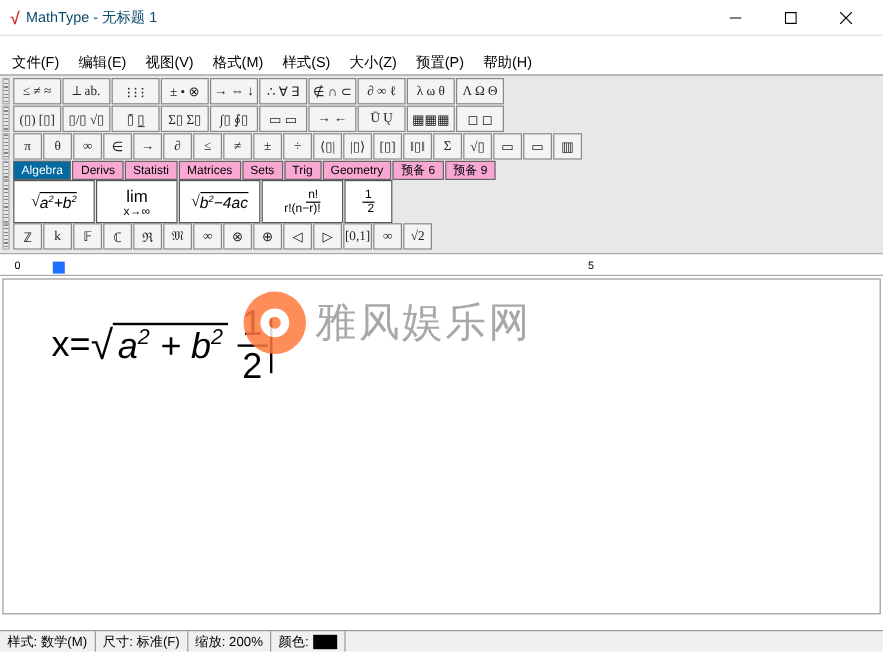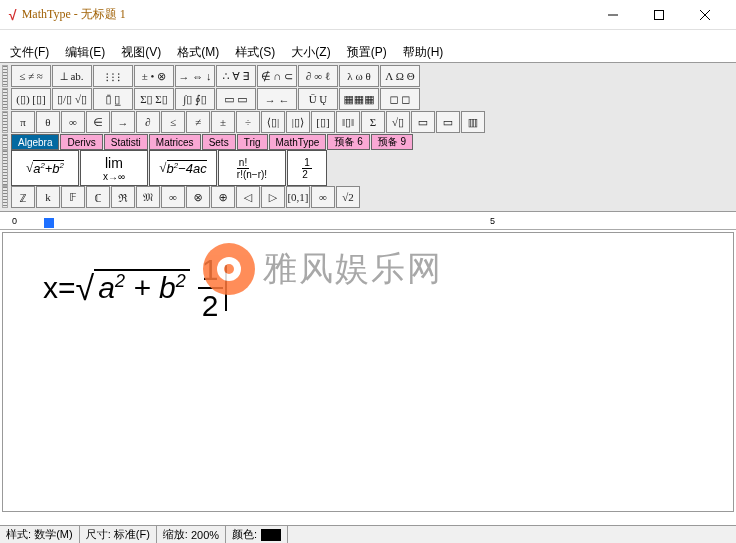--- a/index.html
+++ b/index.html
@@ -1,33 +1,33 @@
 <!DOCTYPE html>
 <html><head>
 <meta charset="utf-8">
 <style>
 * { margin:0; padding:0; box-sizing:border-box; font-family:"Microsoft YaHei","SimSun",Arial,sans-serif; }
 body { background:#fff; width:736px; height:543px; overflow:hidden; font-size:12px; }
 .titlebar { height:30px; background:#fff; display:flex; align-items:center; padding:0 8px; border-bottom:1px solid #e0e0e0; }
 .titlebar .appicon { color:#d32f2f; font-weight:bold; font-style:italic; font-size:14px; margin-right:6px; }
-.titlebar .title { flex:1; color:#a16207;font-family:Liberation Serif, serif; }
+.titlebar .title { flex:1; color:#0c4a6e; }
 .winbtn { width:46px; height:30px; display:flex; align-items:center; justify-content:center; color:#333; }
 .menubar { height:20px; display:flex; align-items:center; padding:0 4px; gap:4px; background:#fff;margin-top:12px; }
 .menuitem { padding:0 6px; }
 .toolarea { background:#e8e8e8; border-top:1px solid #999; border-bottom:1px solid #999; padding:2px; }
 .toolrow { display:flex; gap:1px; margin-bottom:1px; align-items:center; }
 .tbtn { height:22px; min-width:40px; background:#f4f4f4; border:1px solid #888; display:flex; align-items:center; justify-content:center; font-size:11px; color:#222; font-family:"Times New Roman",serif; }
 .tbtn.small { min-width:24px; }
 .grip { width:6px; background:repeating-linear-gradient(#888 0 1px,transparent 1px 3px); height:22px; margin-right:2px; border:1px solid #aaa; }
 .tabrow { display:flex; gap:1px; height:16px; }
 .tab { background:#f9a8d4; border:1px solid #666; padding:0 6px; font-size:10px; display:flex; align-items:center; }
 .tab.active { background:#0369a1; color:#fff; }
 .tplrow { display:flex; gap:1px; height:36px; }
 .tpl { background:#fff; border:1px solid #555; min-width:68px; display:flex; align-items:center; justify-content:center; font-family:"Times New Roman",serif; font-size:13px; font-style:italic; }
-.tpl .frac { display:inline-flex; flex-direction:column; align-items:flex-start; font-size:10px; font-style:normal; }
+.tpl .frac { display:inline-flex; flex-direction:column; align-items:flex-end; font-size:10px; font-style:normal; }
 .tpl .frac .n { border-bottom:1px solid #000; padding:0 2px; }
 .ruler { height:18px; background:#fff; border-bottom:1px solid #aaa; position:relative; font-size:9px; }
 .ruler .lbl { position:absolute; top:4px; }
 .ruler .marker { position:absolute; top:6px; width:10px; height:10px; background:#1e70ff; }
 .canvas { height:280px; background:#fff; border:1px solid #999; margin:2px; position:relative; padding:20px 40px; font-family:"Times New Roman",serif; }
 .eq { font-size:30px; display:flex; align-items:center; }
 .sqrt { display:inline-flex; align-items:flex-start; }
 .sqrt .rad { font-size:34px; }
 .sqrt .arg { border-top:2px solid #000; padding:0 4px; font-style:italic; }
 .efrac { display:inline-flex; flex-direction:column; align-items:center; margin-left:8px; }
@@ -128,21 +128,21 @@
     <div class="tbtn small">▥</div>
   </div>
   <div class="tabrow">
     <div class="grip" style="height:16px"></div>
     <div class="tab active">Algebra</div>
     <div class="tab">Derivs</div>
     <div class="tab">Statisti</div>
     <div class="tab">Matrices</div>
     <div class="tab">Sets</div>
     <div class="tab">Trig</div>
-    <div class="tab">MathType</div>
+    <div class="tab">Geometry</div>
     <div class="tab">预备 6</div>
     <div class="tab">预备 9</div>
   </div>
   <div class="tplrow">
     <div class="grip" style="height:36px"></div>
     <div class="tpl">√<span style="border-top:1px solid #000">a<sup>2</sup>+b<sup>2</sup></span></div>
     <div class="tpl">
         <span class="frac">
           <span class="n" style="border:none;font-size:14px">lim</span>
           <span>x→∞</span>

